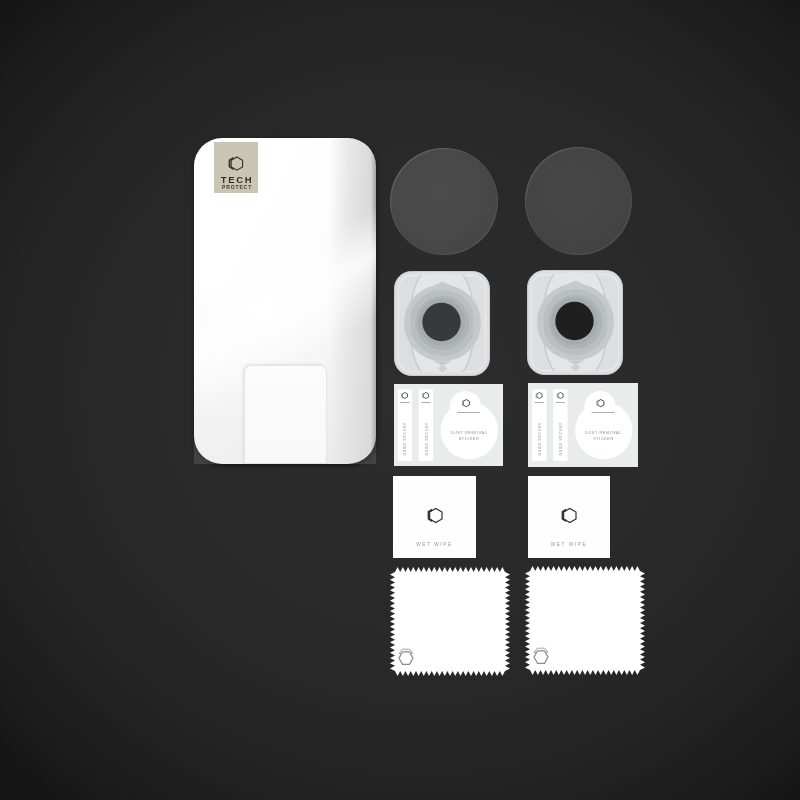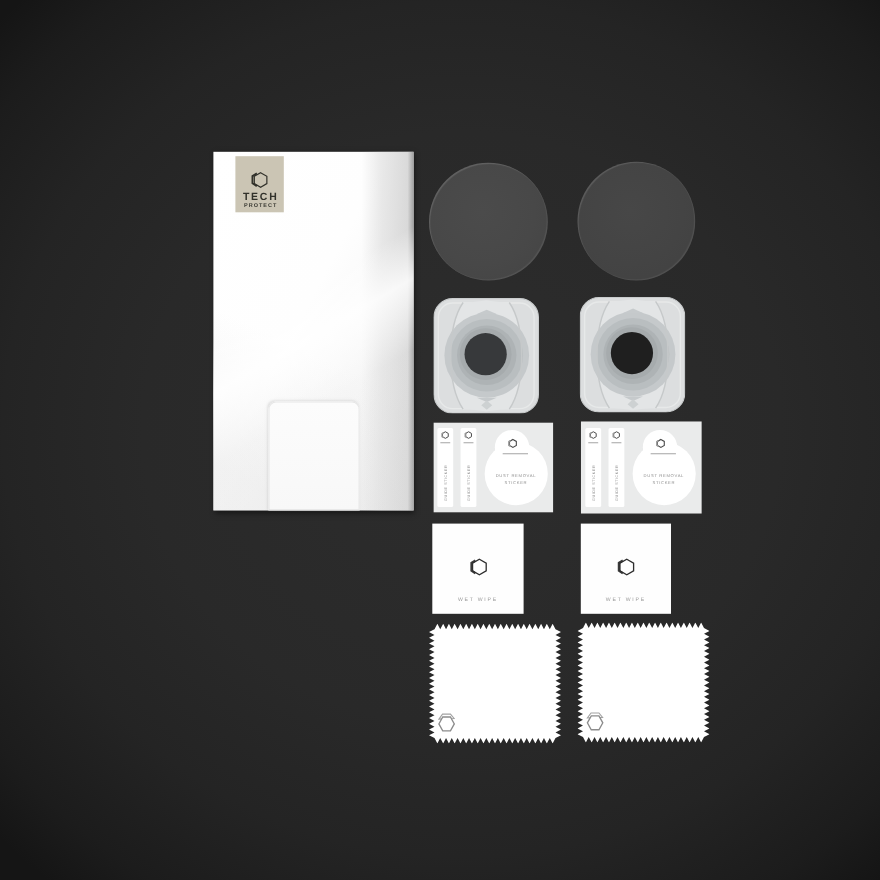--- a/index.html
+++ b/index.html
@@ -12,21 +12,21 @@
 </head>
 <body>
 
 <div id="stage">
 
   <div class="abs" id="box" style="left:194px;top:138px;width:182px;height:326px;
       background:
         linear-gradient(90deg,rgba(225,225,225,0) 74%,rgba(216,216,216,0.55) 84%,rgba(206,206,206,0.75) 97%,rgba(150,150,150,0.9) 100%),
         linear-gradient(205deg,rgba(235,235,235,0) 55%,rgba(228,228,228,0.5) 90%),
         linear-gradient(118deg,#ffffff 0%,#fefefe 45%,#f4f4f4 75%,#ededed 100%);
-      box-shadow:1px 2px 5px rgba(0,0,0,0.5);">
+      box-shadow:1px 2px 5px rgba(0,0,0,0.5);border-radius:28px;">
 
     <div class="abs" style="left:0;top:0;width:182px;height:326px;
         background:linear-gradient(150deg,rgba(255,255,255,0) 40%,rgba(255,255,255,0.8) 51%,rgba(246,246,246,0.12) 66%);"></div>
 
     <div class="abs" style="left:20px;top:4px;width:44px;height:51px;background:#cbc5b4;text-align:center;">
 
       <svg class="abs" style="left:14px;top:14px;" width="17" height="15" viewBox="0 0 17 15">
         <path d="M5.5 1.6 L1.5 4.1 L1.5 10.6 L5.5 13.2" fill="none" stroke="#32322b" stroke-width="1.7"></path>
         <path d="M8.9 1.0 L14.6 4.3 L14.6 10.9 L8.9 14.2 L3.2 10.9 L3.2 4.3 Z" fill="none" stroke="#32322b" stroke-width="1.1"></path>
       </svg>

